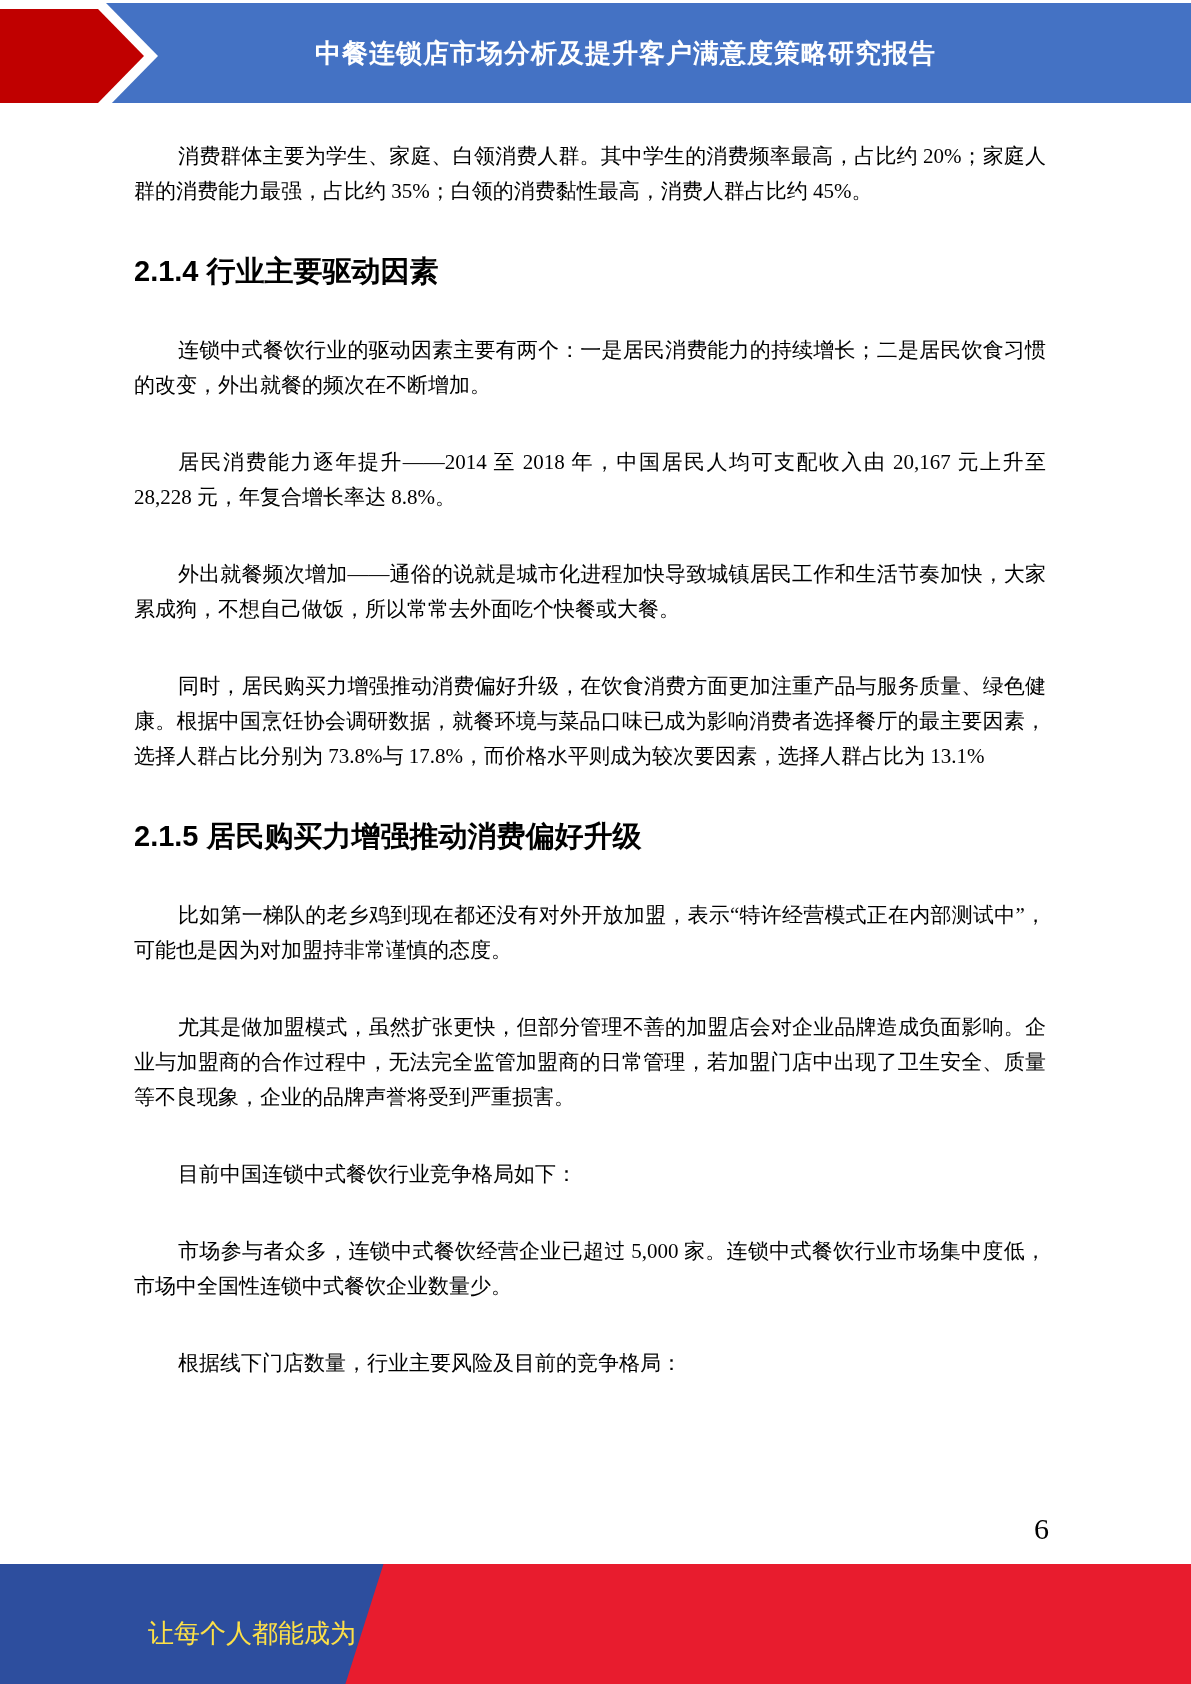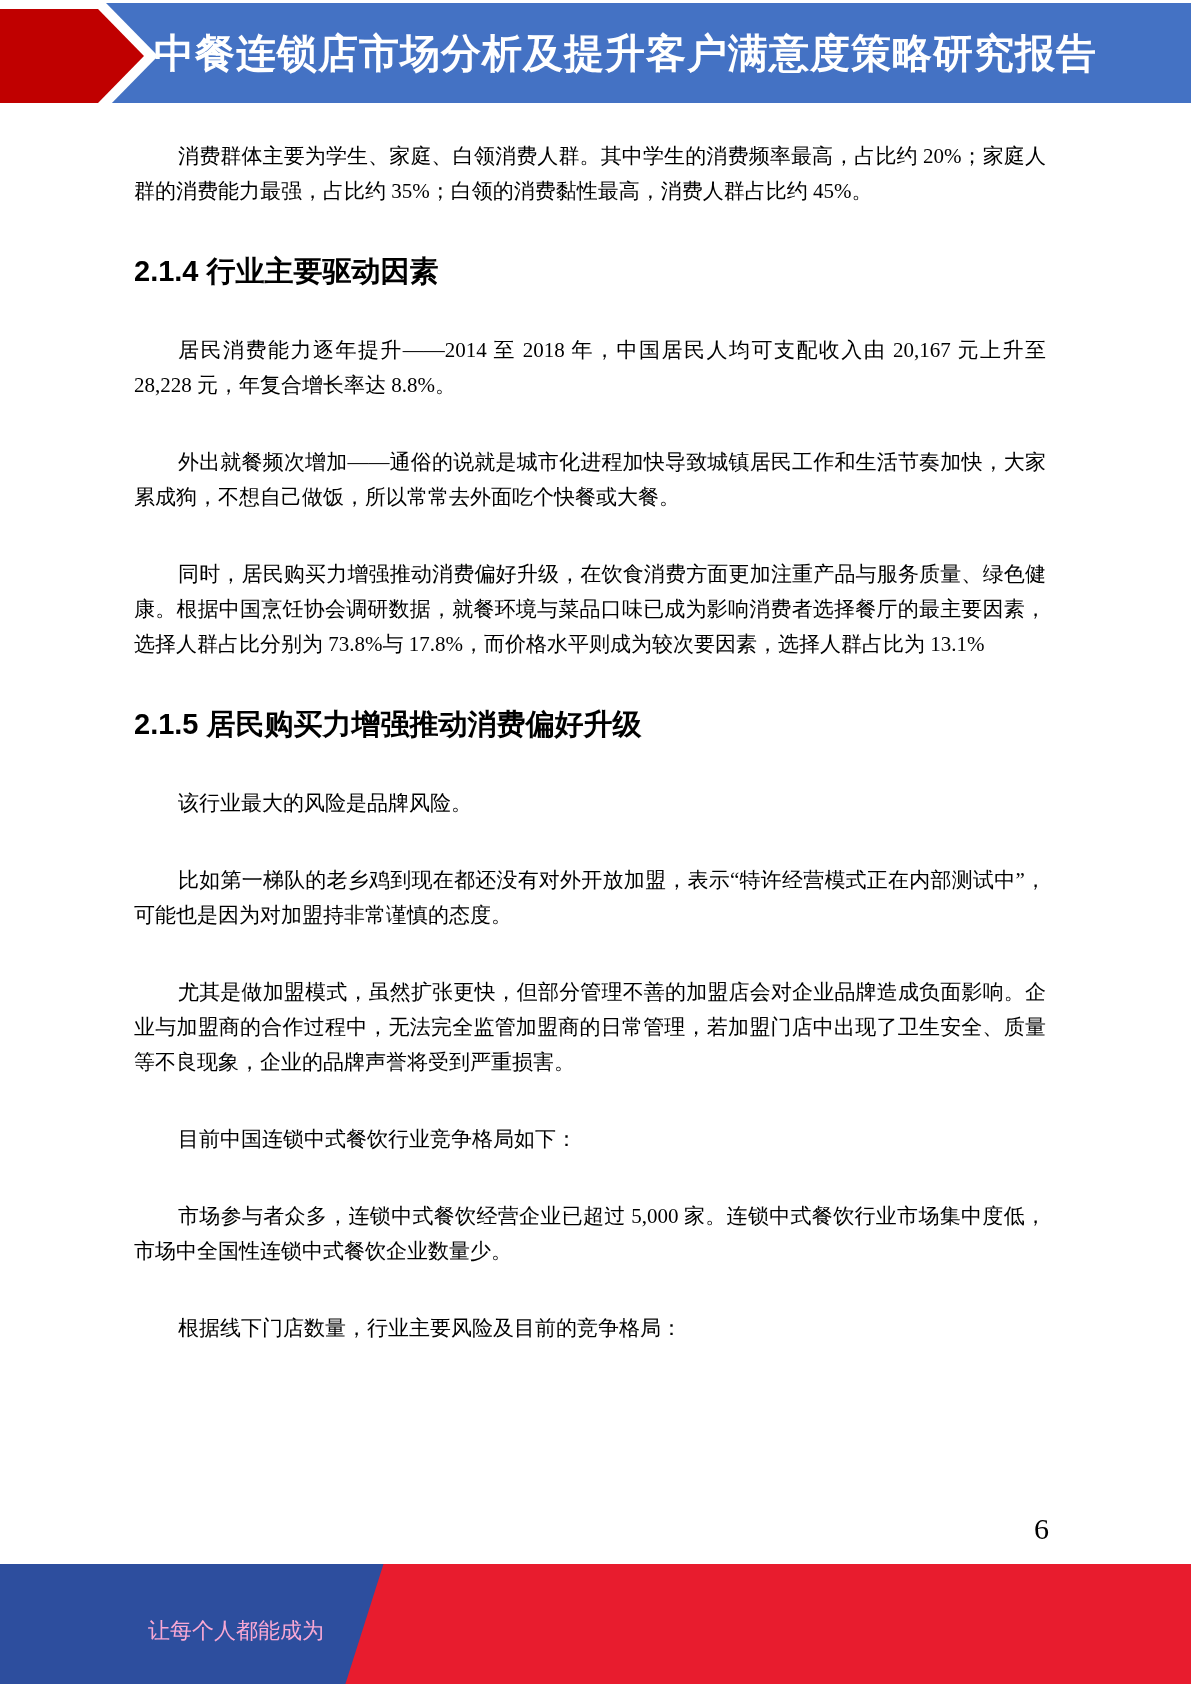--- a/index.html
+++ b/index.html
@@ -16,21 +16,21 @@
   
   .header-band{
     position:absolute;left:0;top:3px;right:0;height:100px;
     background:var(--header-blue,#4472C4);
     display:flex;align-items:center;justify-content:center;
   }
   .header-title{
     color:#ffffff;
     font-family:"Liberation Sans","DejaVu Sans",sans-serif;
     font-weight:bold;
-    font-size:40px;
+    font-size:26px;
     letter-spacing:1px;
     padding-left:60px;
   }
   .header-arrow{
     position:absolute;left:0;top:0;width:164px;height:106px;
   }
 
   
   .content{
     position:absolute;left:0;top:103px;right:12px;
@@ -65,21 +65,21 @@
     position:absolute;left:0;right:0;bottom:0;height:120px;
     background:var(--footer-blue,#2D4E9E);
   }
   .footer-red{
     position:absolute;top:0;left:0;right:0;bottom:0;
     background:var(--footer-red,#E81C2E);
     clip-path:polygon(32.2% 0, 100% 0, 100% 100%, 29% 100%);
   }
   .footer-left-text{
     position:absolute;left:148px;top:52px;
-    color:#f9a8d4;font-size:22px;white-space:nowrap;
+    color:#fde047;font-size:26px;white-space:nowrap;
     font-family:"Liberation Serif","DejaVu Serif",serif;
   }
   .footer-right-text{
     position:absolute;left:395px;top:50px;
     color:#ffffff;font-size:27px;white-space:nowrap;
     font-family:"Liberation Serif","DejaVu Serif",serif;
   }
 </style>
 </head>
 <body>
@@ -90,25 +90,25 @@
     <svg class="header-arrow" viewBox="0 0 164 106" xmlns="http://www.w3.org/2000/svg" aria-hidden="true">
       <polygon points="0,0 106,0 158,53 106,106 0,106" fill="#ffffff"></polygon>
       <polygon points="0,6 98,6 144,53 98,100 0,100" fill="#C00000"></polygon>
     </svg>
     <div class="header-title">中餐连锁店市场分析及提升客户满意度策略研究报告</div>
   </div>
 
   <div class="content">
     <p class="para">消费群体主要为学生、家庭、白领消费人群。其中学生的消费频率最高，占比约 20%；家庭人群的消费能力最强，占比约 35%；白领的消费黏性最高，消费人群占比约 45%。</p>
     <h2 class="heading">2.1.4 行业主要驱动因素</h2>
+    <p class="para">连锁中式餐饮行业的驱动因素主要有两个：一是居民消费能力的持续增长；二是居民饮食习惯的改变，外出就餐的频次在不断增加。</p>
     <p class="para">居民消费能力逐年提升——2014 至 2018 年，中国居民人均可支配收入由 20,167 元上升至 28,228 元，年复合增长率达 8.8%。</p>
     <p class="para">外出就餐频次增加——通俗的说就是城市化进程加快导致城镇居民工作和生活节奏加快，大家累成狗，不想自己做饭，所以常常去外面吃个快餐或大餐。</p>
     <p class="para">同时，居民购买力增强推动消费偏好升级，在饮食消费方面更加注重产品与服务质量、绿色健康。根据中国烹饪协会调研数据，就餐环境与菜品口味已成为影响消费者选择餐厅的最主要因素，选择人群占比分别为 73.8%与 17.8%，而价格水平则成为较次要因素，选择人群占比为 13.1%</p>
     <h2 class="heading">2.1.5 居民购买力增强推动消费偏好升级</h2>
-    <p class="para">该行业最大的风险是品牌风险。</p>
     <p class="para">比如第一梯队的老乡鸡到现在都还没有对外开放加盟，表示“特许经营模式正在内部测试中”，可能也是因为对加盟持非常谨慎的态度。</p>
     <p class="para">尤其是做加盟模式，虽然扩张更快，但部分管理不善的加盟店会对企业品牌造成负面影响。企业与加盟商的合作过程中，无法完全监管加盟商的日常管理，若加盟门店中出现了卫生安全、质量等不良现象，企业的品牌声誉将受到严重损害。</p>
     <p class="para">目前中国连锁中式餐饮行业竞争格局如下：</p>
     <p class="para">市场参与者众多，连锁中式餐饮经营企业已超过 5,000 家。连锁中式餐饮行业市场集中度低，市场中全国性连锁中式餐饮企业数量少。</p>
     <p class="para">根据线下门店数量，行业主要风险及目前的竞争格局：</p>
   </div>
 
   <div class="page-number">6</div>
 
   <div class="footer">

